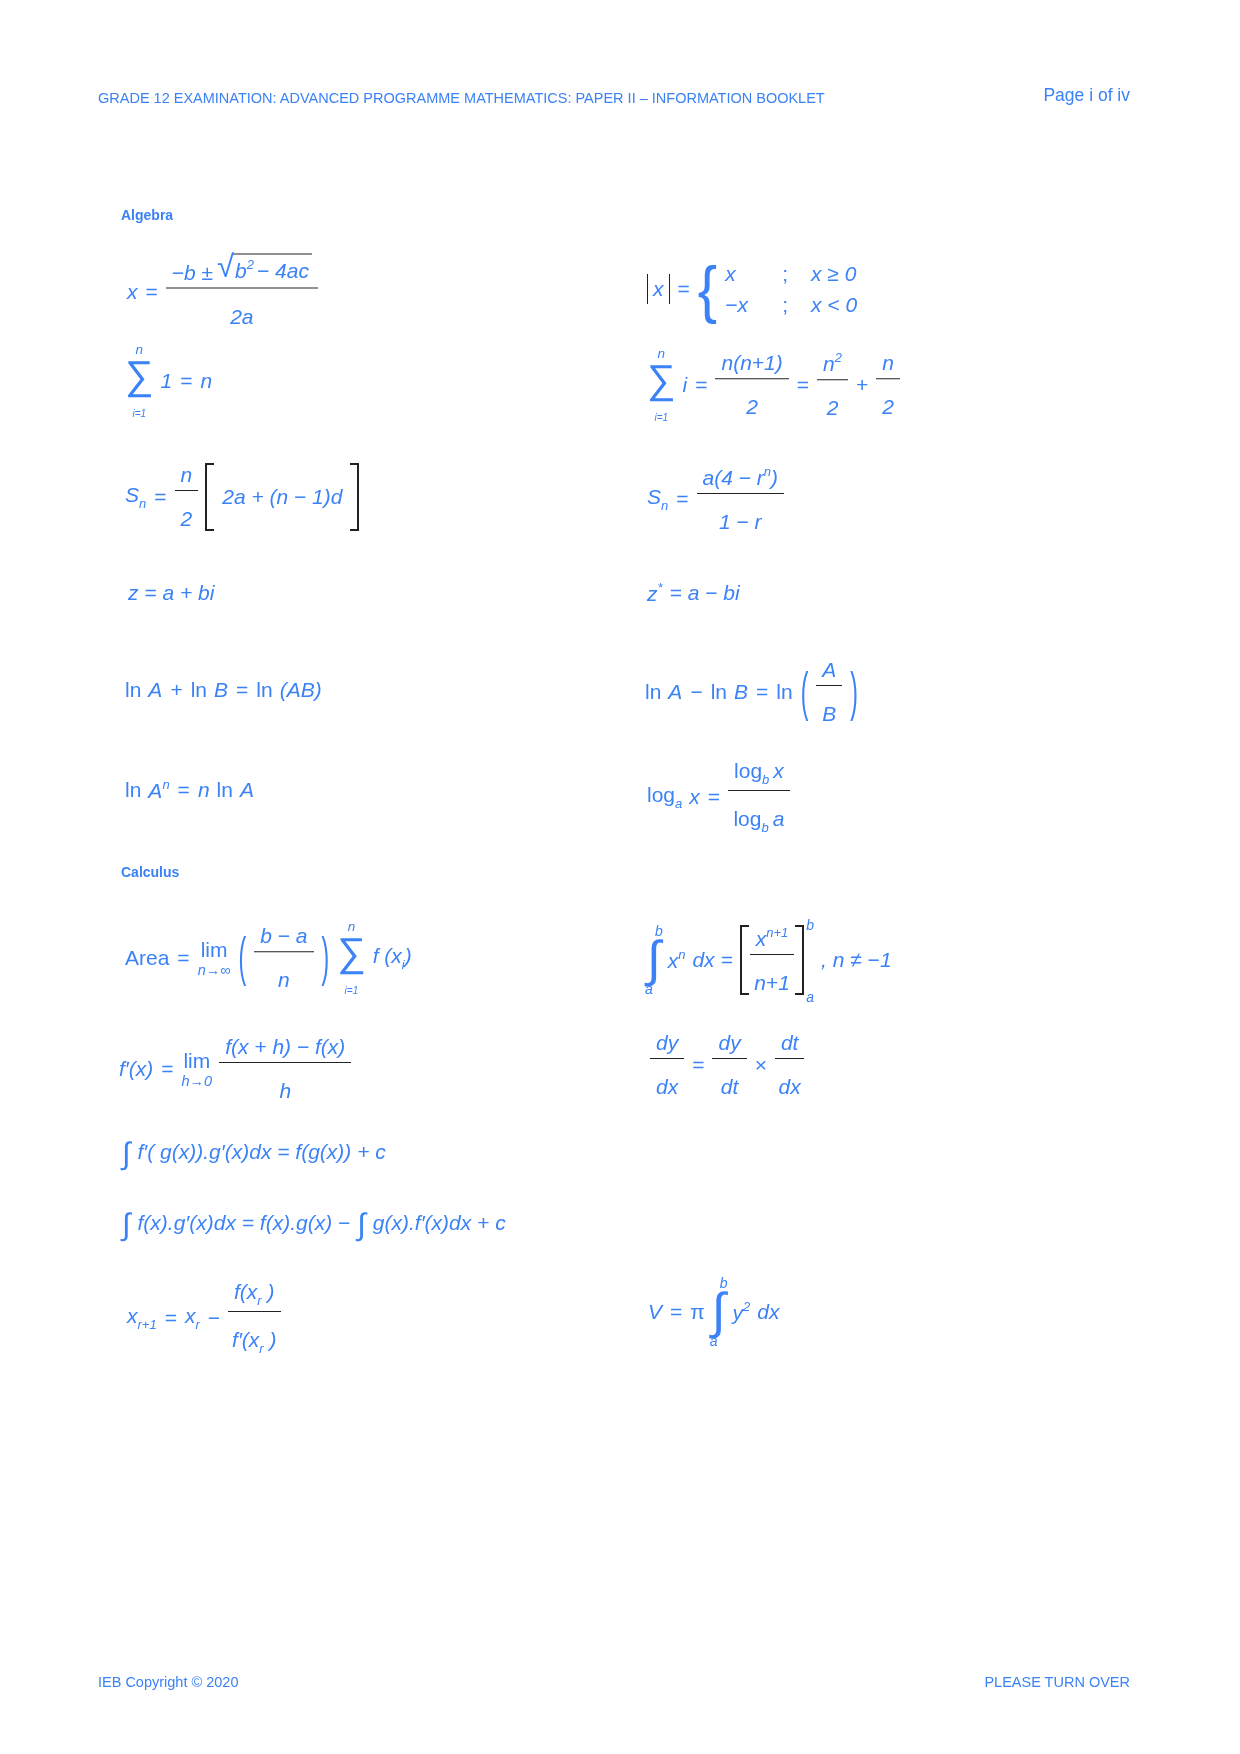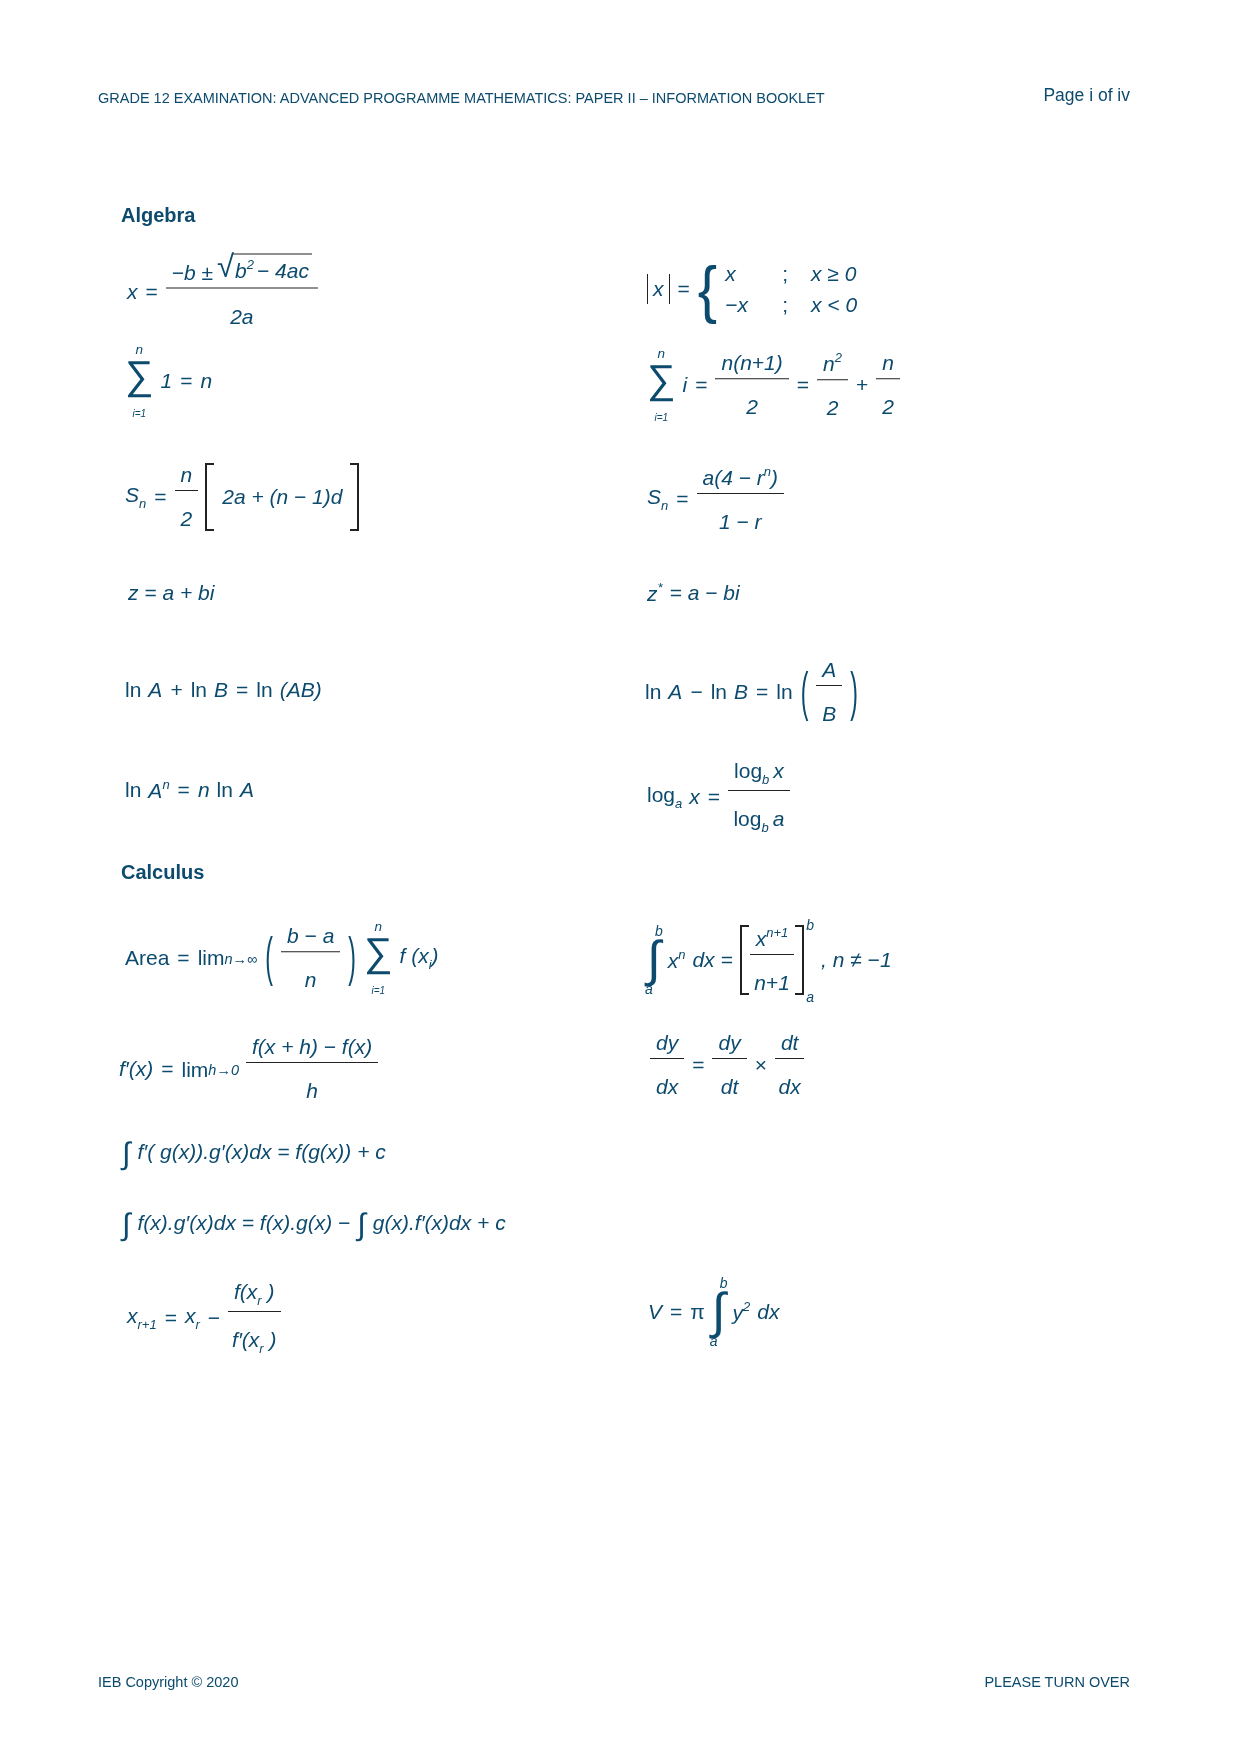--- a/index.html
+++ b/index.html
@@ -1,28 +1,28 @@
 <!DOCTYPE html>
 <html><head>
 <meta charset="utf-8">
 <style>
   * { margin:0; padding:0; box-sizing:border-box; }
   html,body { background:#ffffff; }
   .page {
     position:relative; width:1240px; height:1754px; margin:0 auto;
-    background:#ffffff; color:#0c4a6e; overflow:hidden;
+    background:#ffffff; color:#3b82f6; overflow:hidden;
     font-family:"Liberation Sans","DejaVu Sans",sans-serif;
   }
   
   .hdr-left  { position:absolute; left:98px;  top:90px;  font-size:14.5px; white-space:nowrap; }
   .hdr-right { position:absolute; right:110px; top:85px; font-size:17.5px; white-space:nowrap; }
   .doc-title { position:absolute; left:0; right:0; top:139px; text-align:center;
                font-size:20px; font-weight:bold; letter-spacing:.3px; }
   .sec { position:absolute; left:121px; transform:translateY(-50%);
-         font-size:20px; font-weight:bold; }
+         font-size:14px; font-weight:bold; }
   .footer-left  { position:absolute; left:98px;  top:1674px; font-size:14.5px; }
   .footer-right { position:absolute; right:110px; top:1674px; font-size:14.5px; }
 
   
   .row { position:absolute; transform:translateY(-50%); display:flex; align-items:center;
          gap:7px; font-size:21px; font-style:italic; white-space:nowrap; }
   .mi  { font-style:italic; }
   .rm  { font-style:normal; }
   .op  { font-style:normal; padding:0 1px; }
   .tok { display:inline-block; white-space:nowrap; font-style:italic; }
@@ -50,21 +50,21 @@
 
   
   .bigint { display:inline-flex; flex-direction:column; align-items:center; line-height:1; font-style:italic; }
   .bi-sup { font-size:14px; transform:translateX(5px); margin-bottom:1px; }
   .bi-glyph { font-size:50px; font-style:normal; line-height:.8; }
   .bi-sub { font-size:14px; transform:translateX(-5px); margin-top:3px; }
   
   .ii { font-size:31px; font-style:normal; line-height:1; transform:translateY(2px); }
 
   
-  .lim { display:inline-flex; align-items:center; line-height:1; }
+  .lim { display:inline-flex; flex-direction:column; align-items:center; line-height:1; }
   .lim-top { font-style:normal; font-size:21px; }
   .lim-sub { font-size:14.5px; font-style:italic; margin-top:3px; }
 
   
   .brace { font-size:58px; font-style:normal; font-weight:300; line-height:1; transform:scaleY(1.1); margin-right:1px; }
   .cases { display:inline-flex; flex-direction:column; gap:7px; }
   .case-line { display:flex; gap:22px; align-items:baseline; }
   .case-val { min-width:34px; display:inline-block; }
   .abs-wrap { display:inline-block; border-left:1.8px solid #222; border-right:1.8px solid #222; padding:3px 5px; }
 

